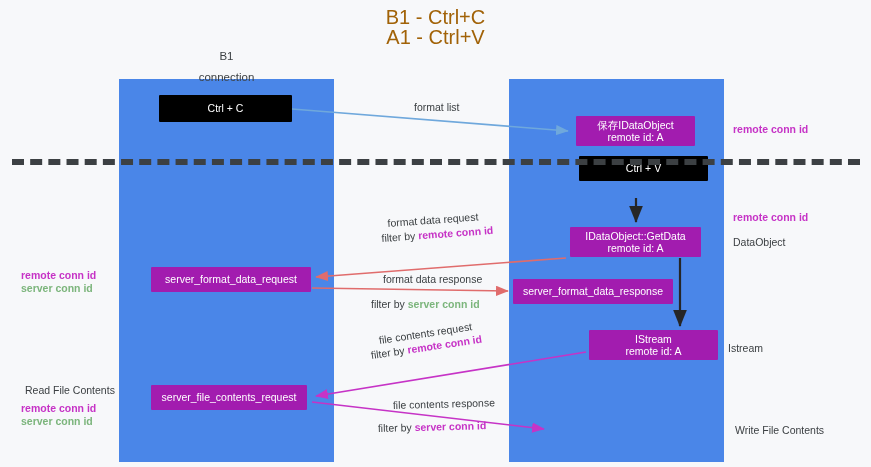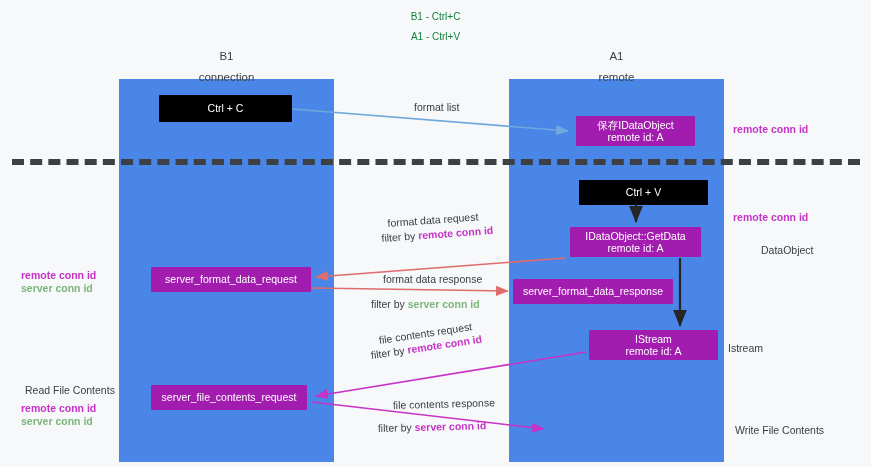--- a/index.html
+++ b/index.html
@@ -11,42 +11,42 @@
   #stage{position:absolute;inset:0;width:871px;height:467px;}
 
   svg#wires{position:absolute;left:0;top:0;width:871px;height:467px;pointer-events:none;}
 
   .lane{position:absolute;background:#4a86e8;}
   .lane-b1{left:119px;top:79px;width:215px;height:383px;}
   .lane-a1{left:509px;top:79px;width:215px;height:383px;}
 
   .title{
     position:absolute;left:0;right:0;top:7px;text-align:center;
-    font-size:10px;line-height:20px;color:#15803d;white-space:pre-line;
+    font-size:20px;line-height:20px;color:#a16207;white-space:pre-line;
   }
 
   .colhead{
     position:absolute;text-align:center;font-size:11.5px;line-height:21px;
     color:#3c4043;white-space:pre-line;
   }
   .colhead-b1{left:119px;top:46px;width:215px;}
   .colhead-a1{left:509px;top:46px;width:215px;}
 
   .node{
     position:absolute;box-sizing:border-box;
     display:flex;align-items:center;justify-content:center;
     text-align:center;color:#ffffff;font-size:10.5px;line-height:12.5px;
     border-radius:1px;white-space:pre-line;padding:2px 4px;
   }
   .node.green{background:#000000;}
   .node.orange{background:#a21caf;}
 
   .n-ctrlc   {left:159px;top:95px;width:133px;height:27px;}
   .n-save    {left:576px;top:116px;width:119px;height:30px;}
-  .n-ctrlv   {left:579px;top:180px;width:129px;height:25px;}
+  .n-ctrlv   {left:579px;top:156px;width:129px;height:25px;}
   .n-getdata {left:570px;top:227px;width:131px;height:30px;}
   .n-sfdreq  {left:151px;top:267px;width:160px;height:25px;}
   .n-sfdresp {left:513px;top:279px;width:160px;height:25px;}
   .n-istream {left:589px;top:330px;width:129px;height:30px;}
   .n-sfcreq  {left:151px;top:385px;width:156px;height:25px;}
   .n-sfcresp {left:549px;top:417px;width:160px;height:25px;}
 
   .edge-label{
     position:absolute;font-size:10.5px;line-height:13px;color:#3c4043;
     white-space:nowrap;
@@ -75,22 +75,20 @@
 <div id="stage">
 
   <div class="lane lane-b1"></div>
   <div class="lane lane-a1"></div>
 
   <div class="title">B1 - Ctrl+C
 A1 - Ctrl+V</div>
 
   <div class="colhead colhead-b1">B1
 connection</div>
-  <div class="colhead colhead-a1">A1
-remote</div>
 
   <svg id="wires" viewBox="0 0 871 467">
     <defs>
       <marker id="ah-blue" markerWidth="9" markerHeight="9" refX="7.5" refY="3.2" orient="auto">
         <path d="M0,0 L8,3.2 L0,6.4 z" fill="#6fa8dc"></path>
       </marker>
       <marker id="ah-red" markerWidth="9" markerHeight="9" refX="7.5" refY="3.2" orient="auto">
         <path d="M0,0 L8,3.2 L0,6.4 z" fill="#e06c6c"></path>
       </marker>
       <marker id="ah-mag" markerWidth="9" markerHeight="9" refX="7.5" refY="3.2" orient="auto">
@@ -139,21 +137,21 @@
   <div class="edge-label rot-up" style="left:380px;top:334px;transform:rotate(-8.5deg);">file contents request</div>
   <div class="edge-label rot-up" style="left:372px;top:349px;transform:rotate(-8.5deg);"><span>filter by </span><span class="hl-remote">remote conn id</span></div>
 
   <div class="edge-label rot-up" style="left:393px;top:399px;transform:rotate(-1.5deg);">file contents response</div>
   <div class="edge-label rot-up" style="left:378px;top:422px;transform:rotate(-1.5deg);"><span>filter by </span><span class="hl-server-purple">server conn id</span></div>
 
   <div class="divider"></div>
 
   <div class="side-label" style="left:733px;top:123px;"><span class="c-remote">remote conn id</span></div>
   <div class="side-label" style="left:733px;top:211px;"><span class="c-remote">remote conn id</span></div>
-  <div class="side-label" style="left:733px;top:244px;margin-left:28px;">DataObject</div>
+  <div class="side-label" style="left:733px;top:236px;">DataObject</div>
   <div class="side-label" style="left:728px;top:342px;">Istream</div>
   <div class="side-label" style="left:735px;top:424px;">Write File Contents</div>
 
   <div class="side-label" style="left:21px;top:269px;"><span class="c-remote">remote conn id</span></div>
   <div class="side-label" style="left:21px;top:282px;"><span class="c-server">server conn id</span></div>
 
   <div class="side-label" style="left:25px;top:384px;">Read File Contents</div>
   <div class="side-label" style="left:21px;top:402px;"><span class="c-remote">remote conn id</span></div>
   <div class="side-label" style="left:21px;top:415px;"><span class="c-server">server conn id</span></div>
 

